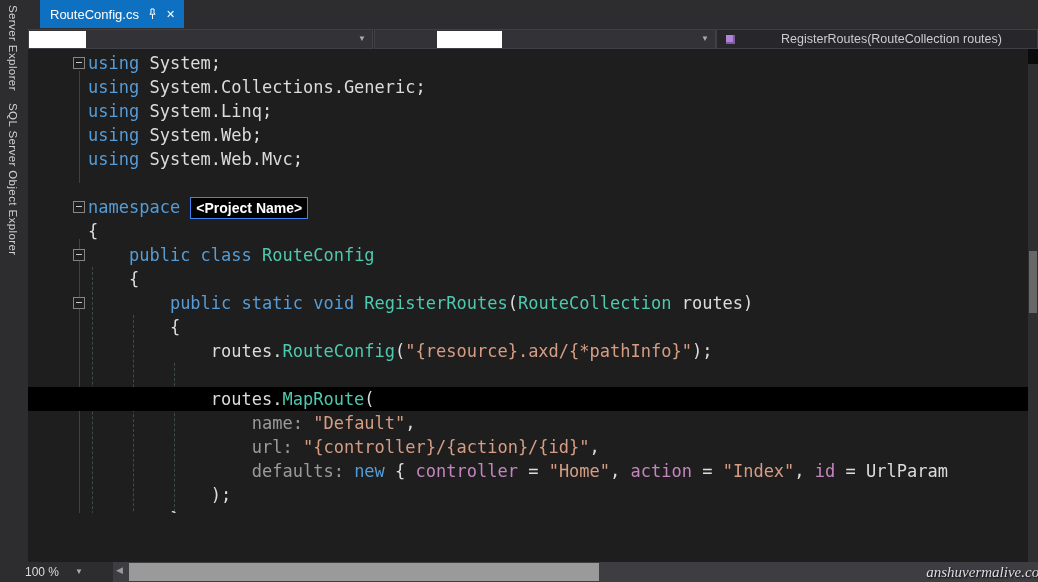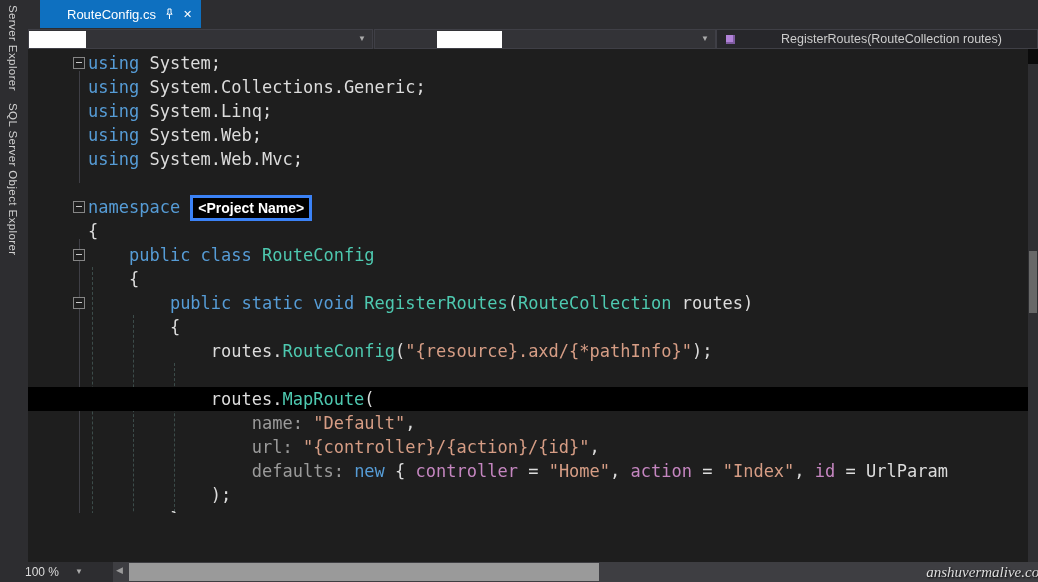--- a/index.html
+++ b/index.html
@@ -10,21 +10,21 @@
   
   .side-strip{position:absolute;left:0;top:0;width:28px;height:582px;background:#2D2D30;z-index:4;}
   .vtab{position:absolute;left:7px;writing-mode:vertical-rl;color:#CFCFCF;font-size:11.5px;
         letter-spacing:.4px;white-space:nowrap;cursor:default;}
   .vtab1{top:5px;}
   .vtab2{top:103px;}
 
   
   .tabbar{position:absolute;left:28px;top:0;right:0;height:28px;background:#2D2D30;}
   .tab{position:absolute;left:12px;top:0;height:28px;background:#0E70C0;display:flex;
-       align-items:center;gap:8px;padding:0 9px 0 27px;color:#FFFFFF;font-size:13px;}
+       align-items:center;gap:8px;padding:0 9px 0 10px;color:#FFFFFF;font-size:13px;}
   .tab .close{font-size:11px;color:#FFFFFF;line-height:1;}
   .tab .pin{display:flex;align-items:center;}
 
   
   .navbar{position:absolute;left:28px;top:28px;right:0;height:21px;background:#2D2D30;}
   .dd{position:absolute;top:1px;height:18px;background:#333337;border:1px solid #3F3F46;
       display:flex;align-items:center;overflow:hidden;}
   .dd1{left:0;width:343px;}
   .dd2{left:346px;width:340px;}
   .dd3{left:688px;right:0;background:#27272B;gap:39px;}
@@ -52,21 +52,21 @@
         background:#1E1E1E;box-sizing:border-box;}
   .fold::after{content:"";position:absolute;left:2px;right:2px;top:4px;border-top:1px solid #C8C8C8;}
   .tk-kw{color:#569CD6;}
   .tk-pl{color:#DCDCDC;}
   .tk-ty{color:#4EC9B0;}
   .tk-me{color:#4EC9B0;}
   .tk-st{color:#D69D85;}
   .tk-pa{color:#9B9B9B;}
   .tk-pr{color:#C586C0;}
   .tk-re{background:#000000;color:#FFFFFF;font-family:"Liberation Sans",sans-serif;
-         font-weight:bold;font-size:14px;padding:2px 5px;border:3px solid #3b82f6;}
+         font-weight:bold;font-size:14px;padding:2px 5px;border:1px solid #3b82f6;}
 
   
   .vscroll{position:absolute;right:0;top:49px;width:10px;height:513px;background:#2F2F32;}
   .vtopbox{position:absolute;top:0;left:0;width:10px;height:15px;background:#0B0B0B;}
   .vthumb{position:absolute;top:202px;left:1px;width:8px;height:62px;background:#686868;}
 
   
   .statusbar{position:absolute;left:0;bottom:0;width:1038px;height:20px;background:#2D2D30;z-index:6;margin-left:17px;}
   .zoom{position:absolute;left:0;top:0;width:96px;height:20px;display:flex;align-items:center;
         color:#DCDCDC;font-size:12px;padding-left:8px;box-sizing:border-box;}

